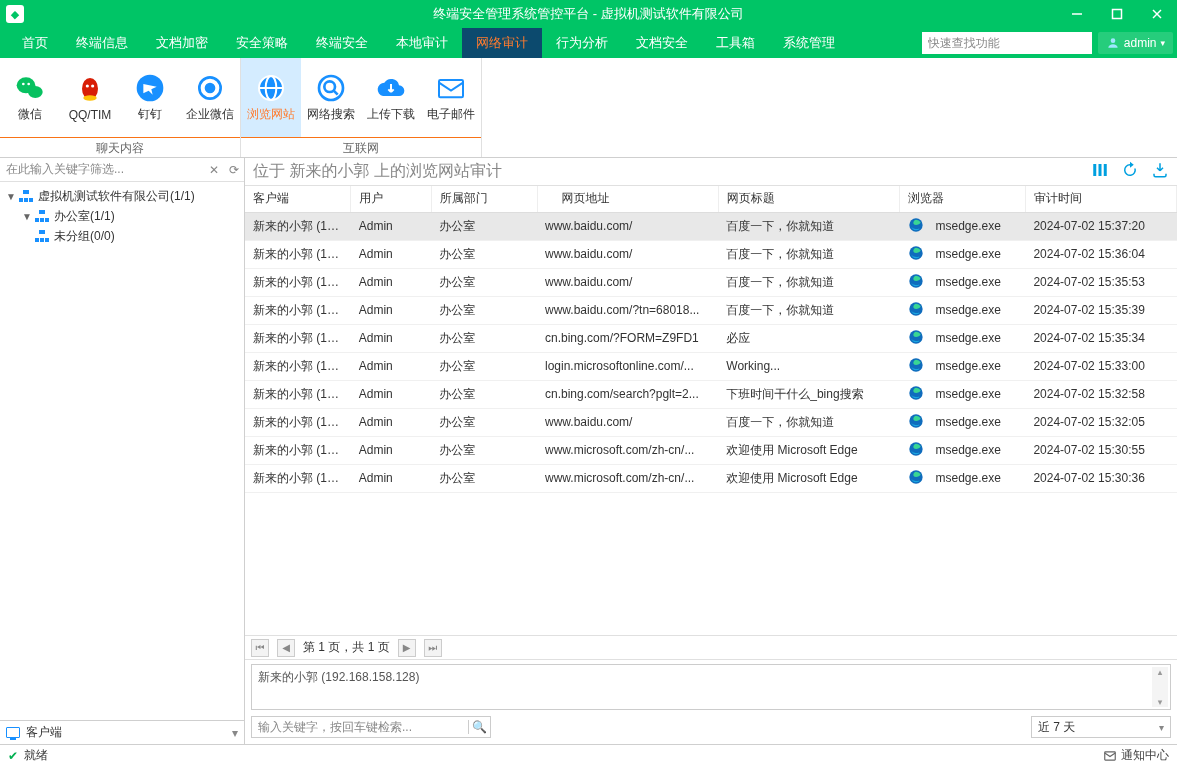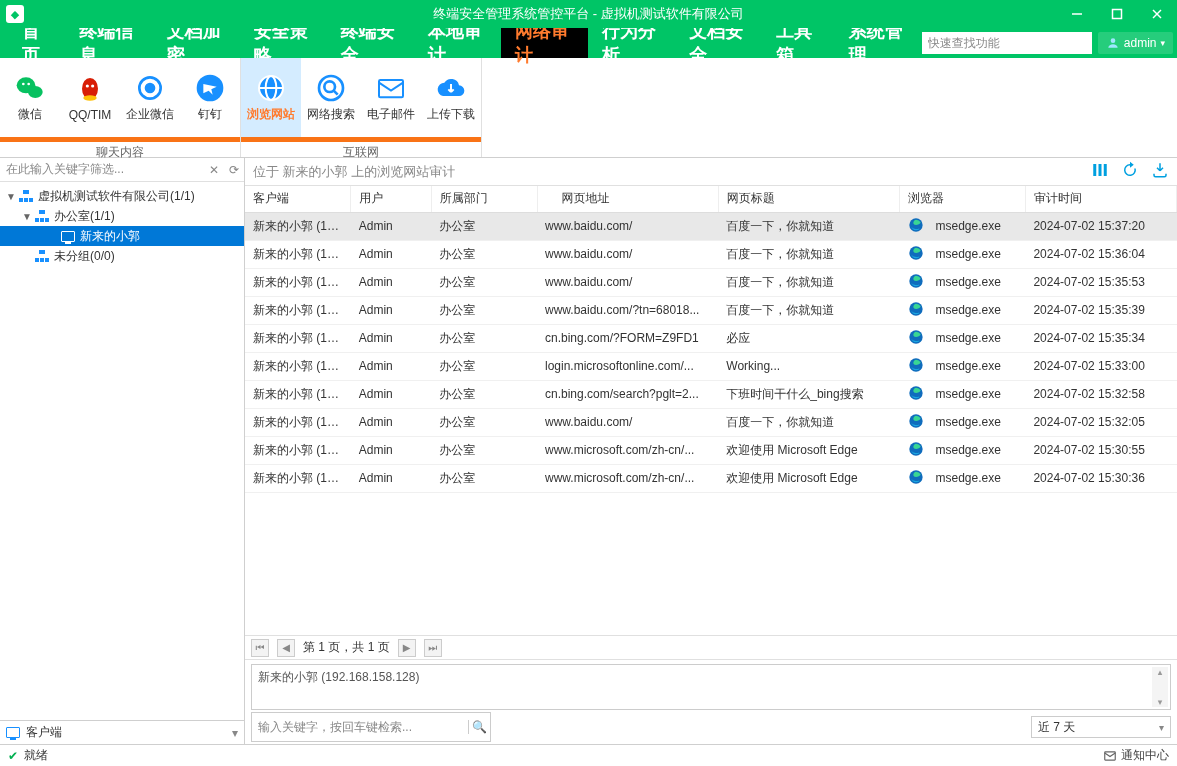--- a/index.html
+++ b/index.html
@@ -8,77 +8,77 @@
 
 .titlebar { height: 28px; background: #00c566; display: flex; align-items: center; color: #fff; position: relative; }
 .titlebar .app-icon { width: 18px; height: 18px; margin: 0 6px; background: #fff; border-radius: 3px; display:flex; align-items:center; justify-content:center; color:#00c566; font-size:11px; }
 .titlebar .title { position: absolute; left: 50%; transform: translateX(-50%); font-size: 13px; }
 .titlebar .win-btns { margin-left: auto; display: flex; }
 .titlebar .win-btn { width: 40px; height: 28px; display: flex; align-items: center; justify-content: center; cursor: pointer; }
 .titlebar .win-btn svg { width: 12px; height: 12px; stroke: #fff; stroke-width: 1.5; fill: none; }
 
 
 .menubar { height: 30px; background: #00c566; display: flex; align-items: stretch; padding-left: 8px; }
-.menubar .menu-item { padding: 0 14px; display: flex; align-items: center; color: #fff; font-size: 18px; cursor: pointer; font-weight: bold; }
-.menubar .menu-item.active { background: #000000; color: #ff7b2e; }
+.menubar .menu-item { padding: 0 14px; display: flex; align-items: center; color: #fff; font-size: 13px; cursor: pointer; }
+.menubar .menu-item.active { background: #0c4a6e; color: #ff7b2e; }
 .menubar .search-wrap { margin-left: auto; display: flex; align-items: center; padding-right: 4px; gap: 6px; }
 .menubar .search-wrap input { height: 22px; width: 170px; border: none; padding: 0 6px; font-size: 12px; color:#888; background:#fff; }
 .menubar .user-btn { display: flex; align-items: center; gap: 4px; color: #fff; padding: 0 8px; background: rgba(255,255,255,0.15); height: 22px; border-radius: 2px; cursor:pointer; }
 .menubar .user-btn svg { width: 14px; height: 14px; fill: #9fe7ff; }
 
 
 .ribbon { height: 100px; border-bottom: 1px solid #cfcfcf; display: flex; background: #fff; }
 .ribgroup { border-right: 1px solid #e0e0e0; display: flex; flex-direction: column; }
 .ribgroup .icons { flex: 1; display: flex; }
-.ribgroup .glabel { height: 20px; text-align: center; font-size: 12px; color: #666; border-top: 5px solid #f97316; line-height:20px; }
+.ribgroup .glabel { height: 20px; text-align: center; font-size: 12px; color: #666; border-top: 1px solid #f97316; line-height:20px; }
 .ribbtn { width: 60px; display: flex; flex-direction: column; align-items: center; justify-content: center; cursor: pointer; gap:2px; }
 .ribbtn.active { background: #d4ecff; }
 .ribbtn .ico { width: 32px; height: 32px; display:flex; align-items:center; justify-content:center; }
 .ribbtn .lbl { font-size: 12px; color: #333; }
-.ribbtn.active .lbl { color: #ff7b2e; font-weight: bold; }
+.ribbtn.active .lbl { color: #ff7b2e; }
 
 
 .main { display: flex; height: calc(766px - 28px - 30px - 100px - 22px); }
 .left { width: 245px; border-right: 1px solid #cfcfcf; display: flex; flex-direction: column; }
 .left .filter { height: 24px; border-bottom: 1px solid #e0e0e0; display:flex; align-items:center; }
 .left .filter input { flex:1; border:none; padding:0 6px; font-size:12px; color:#888; height:100%; }
 .left .filter .clr, .left .filter .ref { width:20px; text-align:center; cursor:pointer; color:#888; }
 .tree { flex:1; overflow:auto; padding:4px 0; }
 .tree .node { height:20px; display:flex; align-items:center; cursor:pointer; font-size:12px; }
 .tree .node.sel { background:#0078d7; color:#fff; }
 .tree .tw { width:14px; text-align:center; color:#666; font-size:10px; }
 .tree .ico { width:16px; margin-right:4px; display:flex; align-items:center; justify-content:center; }
 .tree .node.lvl0 { padding-left: 4px; }
 .tree .node.lvl1 { padding-left: 20px; }
 .tree .node.lvl2 { padding-left: 46px; }
 .left .bottom { height:24px; border-top:1px solid #cfcfcf; display:flex; align-items:center; padding:0 6px; gap:6px; }
 
 
 .right { flex:1; display:flex; flex-direction:column; }
-.ctxbar { height:28px; border-bottom:1px solid #e0e0e0; display:flex; align-items:center; padding:0 8px; color:#888; font-size:13px; }
+.ctxbar { height:28px; border-bottom:1px solid #e0e0e0; display:flex; align-items:center; padding:0 8px; color:#888; font-size:16px; }
 .ctxbar .tools { margin-left:auto; display:flex; gap:12px; }
 .ctxbar .tools .tbtn { cursor:pointer; color:#00a0e0; }
 .ctxbar .tools svg { width:18px; height:18px; fill:currentColor; }
 
 .grid { flex:1; overflow:auto; border-bottom:1px solid #e0e0e0; }
 .grid table { width:100%; border-collapse:collapse; table-layout:fixed; }
 .grid th { height:26px; text-align:left; padding:0 8px; font-weight:normal; font-size:12px; border-bottom:1px solid #ddd; border-right:1px solid #eee; background:#fff; color:#333; }
 .grid td { height:28px; padding:0 8px; font-size:12px; border-bottom:1px solid #f0f0f0; white-space:nowrap; overflow:hidden; text-overflow:ellipsis; }
 .grid tr.sel td { background:#e8e8e8; }
 .grid .edge { display:flex; align-items:center; gap:12px; }
 .grid .edge .eico { width:16px; height:16px; }
 
 .pager { height:24px; border-bottom:1px solid #e0e0e0; display:flex; align-items:center; padding:0 6px; gap:8px; font-size:12px; }
 .pager .pbtn { width:18px; height:18px; display:flex; align-items:center; justify-content:center; background:#f3f3f3; border:1px solid #ccc; cursor:pointer; color:#888; font-size:10px; }
 
 .detail { height:46px; border:1px solid #ccc; margin:4px 6px; padding:4px 6px; font-size:12px; color:#555; position:relative; }
 .detail .sbar { position:absolute; right:2px; top:2px; bottom:2px; width:16px; background:#f4f4f4; display:flex; flex-direction:column; justify-content:space-between; align-items:center; color:#999; font-size:9px; }
 
 .searchbar { height:26px; display:flex; align-items:center; padding:0 6px; gap:8px; margin-bottom:4px; }
-.searchbar .sinput { flex:0 0 240px; height:30px; border:1px solid #ccc; display:flex; align-items:center; }
+.searchbar .sinput { flex:0 0 240px; height:22px; border:1px solid #ccc; display:flex; align-items:center; }
 .searchbar .sinput input { flex:1; border:none; padding:0 6px; font-size:12px; color:#888; }
 .searchbar .sinput .sicon { width:22px; text-align:center; border-left:1px solid #ccc; cursor:pointer; color:#666; }
 .searchbar .range { margin-left:auto; height:22px; border:1px solid #ccc; display:flex; align-items:center; padding:0 6px; gap:12px; cursor:pointer; width:140px; justify-content:space-between; }
 
 
 .statusbar { height:22px; border-top:1px solid #cfcfcf; display:flex; align-items:center; padding:0 8px; font-size:12px; }
 .statusbar .chk { color:#00b050; margin-right:6px; }
 .statusbar .notif { margin-left:auto; display:flex; align-items:center; gap:4px; cursor:pointer; color:#444; }
 
 
@@ -159,35 +159,35 @@
               <ellipse cx="12" cy="11" rx="6" ry="8"></ellipse>
               <circle cx="10" cy="9" r="1.2" fill="#fff"></circle>
               <circle cx="14" cy="9" r="1.2" fill="#fff"></circle>
               <ellipse cx="12" cy="18" rx="5" ry="2" fill="#ffc107"></ellipse>
             </svg>
           </div>
           <div class="lbl">QQ/TIM</div>
         </div>
         <div class="ribbtn">
           <div class="ico">
+            <svg viewBox="0 0 24 24">
+              <circle cx="12" cy="12" r="10" fill="#1890ff"></circle>
+              <path d="M7 9l10 2-4 2 1 4-3-3-4 2z" fill="#fff"></path>
+            </svg>
+          </div>
+          <div class="lbl">钉钉</div>
+        </div>
+        <div class="ribbtn">
+          <div class="ico">
             <svg viewBox="0 0 24 24" fill="none" stroke="#1890ff" stroke-width="2">
               <circle cx="12" cy="12" r="8"></circle>
               <circle cx="12" cy="12" r="3" fill="#1890ff"></circle>
             </svg>
           </div>
           <div class="lbl">企业微信</div>
-        </div>
-        <div class="ribbtn">
-          <div class="ico">
-            <svg viewBox="0 0 24 24">
-              <circle cx="12" cy="12" r="10" fill="#1890ff"></circle>
-              <path d="M7 9l10 2-4 2 1 4-3-3-4 2z" fill="#fff"></path>
-            </svg>
-          </div>
-          <div class="lbl">钉钉</div>
         </div>
       </div>
     <div class="glabel">聊天内容</div>
   </div>
   <div class="ribgroup" id="ribg2">
     <div class="icons" id="ribi2">
         <div class="ribbtn active">
           <div class="ico">
             <svg viewBox="0 0 24 24" fill="none" stroke="#fff" stroke-width="1.5">
               <circle cx="12" cy="12" r="9" fill="#1890ff"></circle>
@@ -202,35 +202,35 @@
             <svg viewBox="0 0 24 24" fill="none" stroke="#1890ff" stroke-width="2">
               <circle cx="12" cy="12" r="9"></circle>
               <circle cx="11" cy="11" r="4"></circle>
               <line x1="14" y1="14" x2="17" y2="17"></line>
             </svg>
           </div>
           <div class="lbl">网络搜索</div>
         </div>
         <div class="ribbtn">
           <div class="ico">
+            <svg viewBox="0 0 24 24" fill="#1890ff">
+              <path d="M6 18a5 5 0 0 1 1-9.9A6 6 0 0 1 18 10a4 4 0 0 1 0 8z"></path>
+              <path d="M12 9v6m0 0l-2-2m2 2l2-2" stroke="#fff" stroke-width="1.5" fill="none"></path>
+            </svg>
+          </div>
+          <div class="lbl">上传下载</div>
+        </div>
+        <div class="ribbtn">
+          <div class="ico">
             <svg viewBox="0 0 24 24" fill="none" stroke="#1890ff" stroke-width="1.5">
               <rect x="3" y="6" width="18" height="13" rx="1" fill="#fff"></rect>
               <path d="M3 8l9 6 9-6"></path>
             </svg>
           </div>
           <div class="lbl">电子邮件</div>
-        </div>
-        <div class="ribbtn">
-          <div class="ico">
-            <svg viewBox="0 0 24 24" fill="#1890ff">
-              <path d="M6 18a5 5 0 0 1 1-9.9A6 6 0 0 1 18 10a4 4 0 0 1 0 8z"></path>
-              <path d="M12 9v6m0 0l-2-2m2 2l2-2" stroke="#fff" stroke-width="1.5" fill="none"></path>
-            </svg>
-          </div>
-          <div class="lbl">上传下载</div>
         </div>
       </div>
     <div class="glabel">互联网</div>
   </div>
 </div>
 
 <div class="main">
   <div class="left">
     <div class="filter">
       <input value="在此输入关键字筛选..." style="">
@@ -244,27 +244,20 @@
             <span class="orgico" style="color:#1890ff"></span>
           </span>
           <span>虚拟机测试软件有限公司(1/1)</span>
         </div>
         <div class="node lvl1">
           <span class="tw">▼</span>
           <span class="ico">
             <span class="orgico" style="color:#1890ff"></span>
           </span>
           <span>办公室(1/1)</span>
-        </div>
-        <div class="node lvl2 sel">
-          <span class="tw"></span>
-          <span class="ico">
-            <span class="monico" style="color:#fff"></span>
-          </span>
-          <span>新来的小郭</span>
         </div>
         <div class="node lvl1">
           <span class="tw"></span>
           <span class="ico">
             <span class="orgico" style="color:#1890ff"></span>
           </span>
           <span>未分组(0/0)</span>
         </div>
       </div>
     <div class="bottom">

